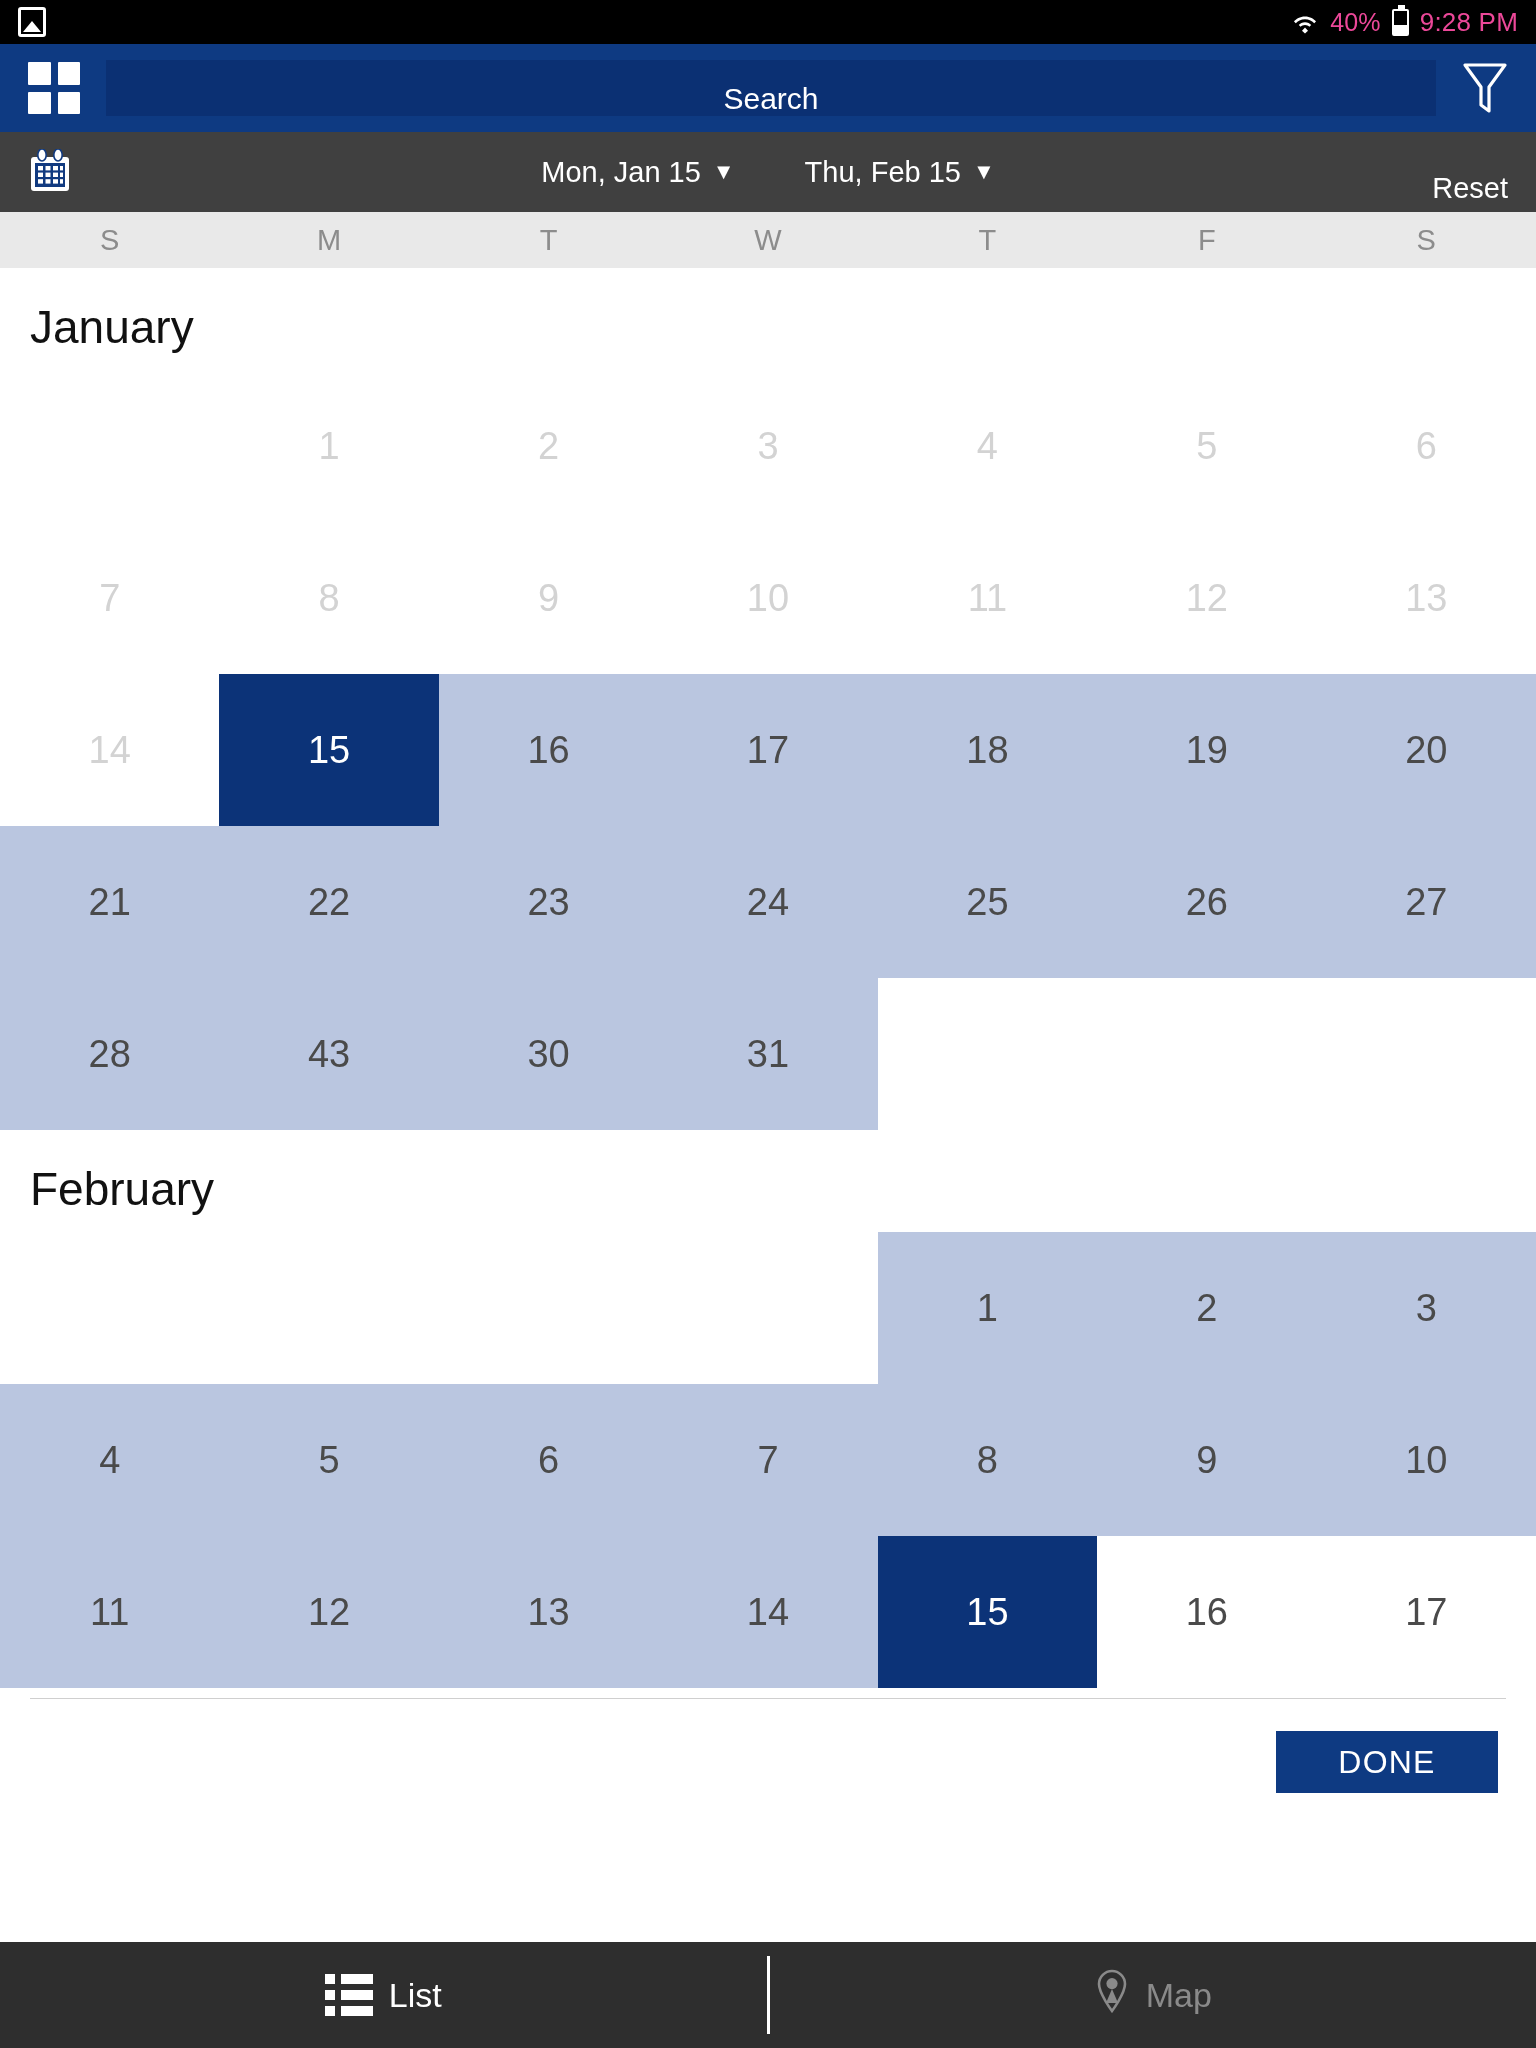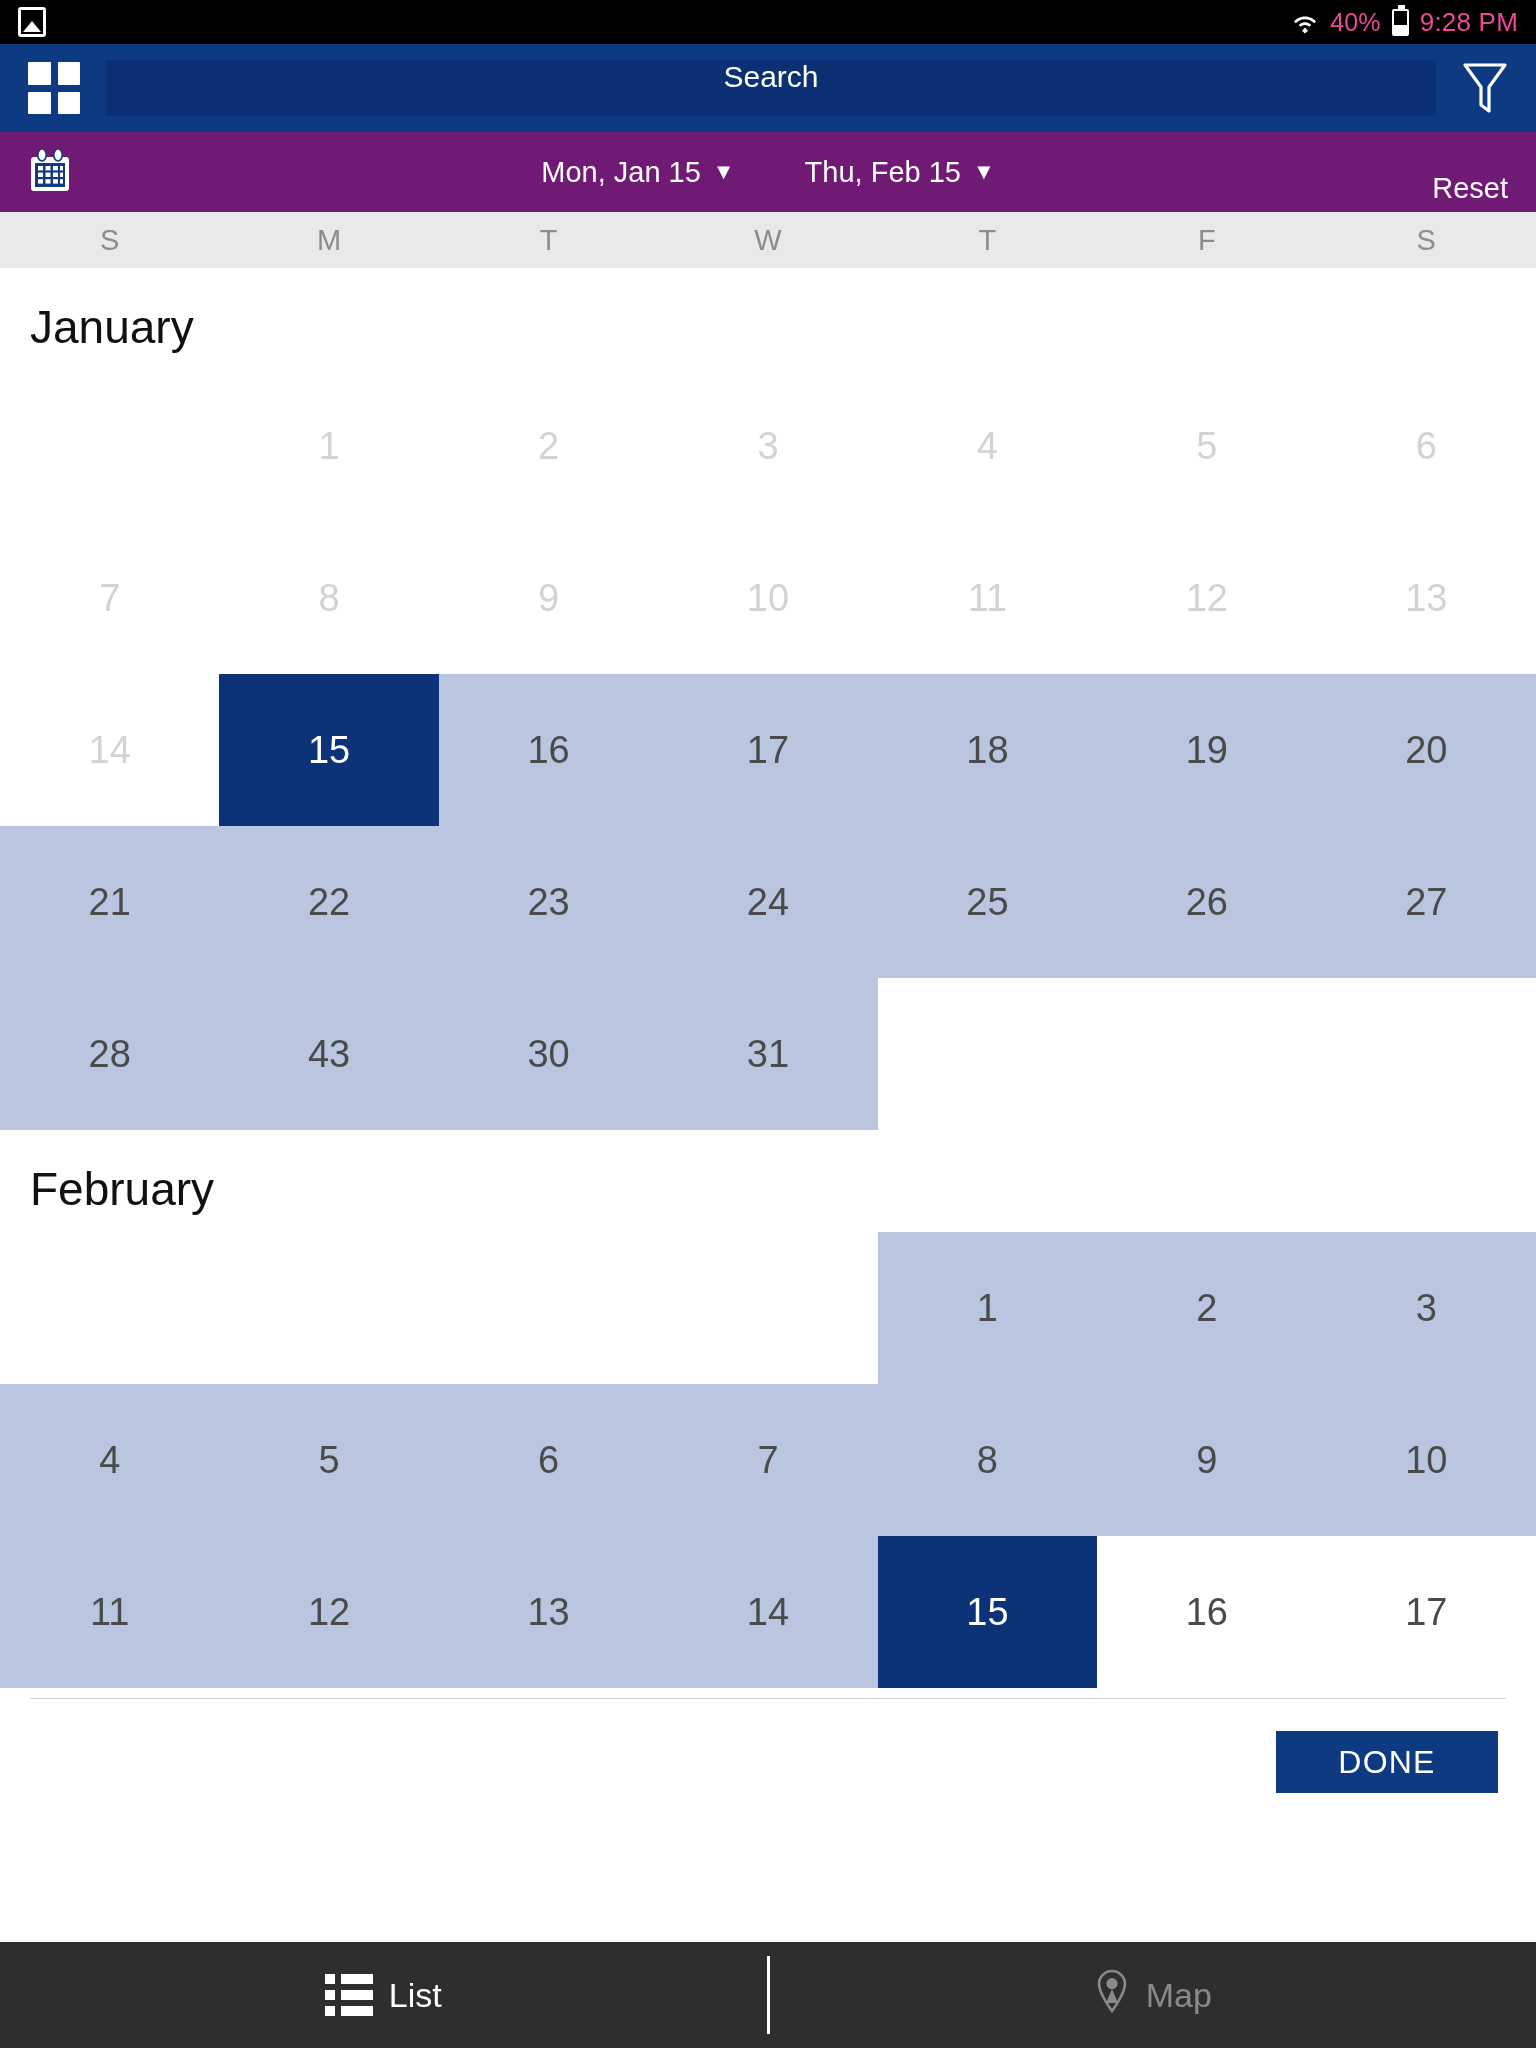--- a/index.html
+++ b/index.html
@@ -60,32 +60,32 @@
   }
   .grid-icon {
     width: 52px; height: 52px;
     display: grid; grid-template-columns: 1fr 1fr; grid-template-rows: 1fr 1fr;
     gap: 7px; flex: 0 0 auto;
   }
   .grid-icon i { background: #ffffff; display: block; border-radius: 1px; }
   .search-field {
     flex: 1 1 auto; height: 56px;
     background: #0b3073;
-    display: flex; align-items: flex-start; justify-content: center;
+    display: flex; align-items: flex-end; justify-content: center;
     color: #ffffff; font-size: 30px;
   }
   .filter-icon {
     width: 46px; height: 54px; flex: 0 0 auto;
     display: flex; align-items: center; justify-content: center;
   }
 
   
   .date-bar {
     height: 80px;
-    background: #701a75;
+    background: #404040;
     display: flex; align-items: center;
     color: #ffffff;
     position: relative;
     padding: 0 28px;
   }
   .cal-icon { width: 44px; height: 46px; flex: 0 0 auto; }
   .date-pills {
     position: absolute; left: 0; right: 0;
     display: flex; justify-content: center; gap: 70px;
     pointer-events: none;

